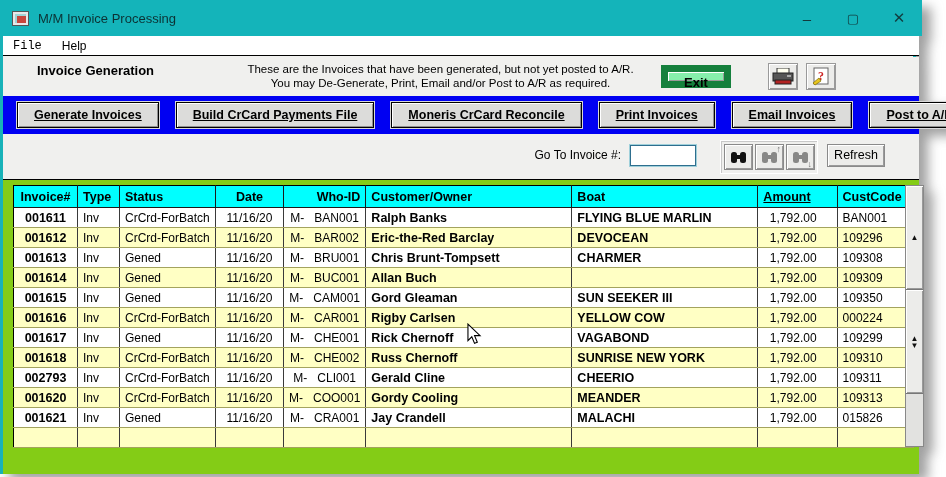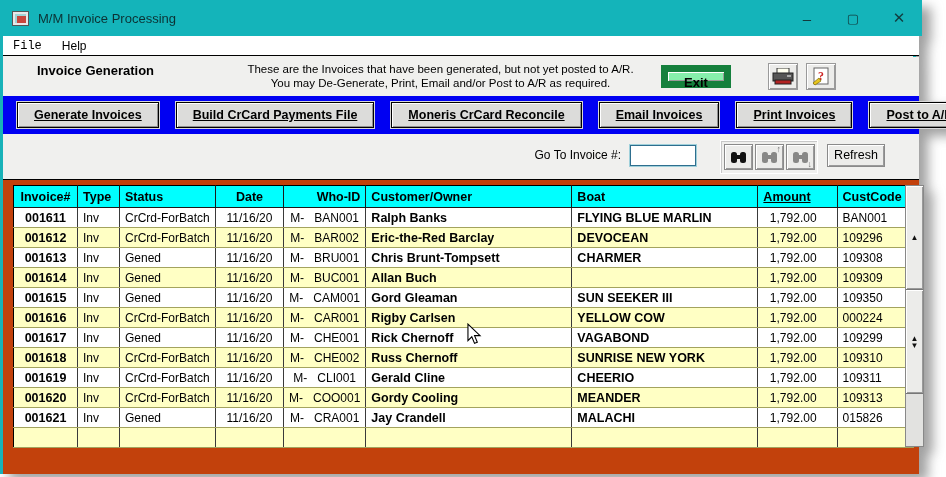--- a/index.html
+++ b/index.html
@@ -68,21 +68,21 @@
     box-shadow: inset 1px 1px 0 #fff, inset -1px -1px 0 #9a9a9a; position:relative;
     display:flex; align-items:center; justify-content:center; }
   .find-btn.disabled svg { opacity:0.45; }
   .mini-arrow { position:absolute; right:2px; top:0px; font-size:9px; color:#777; line-height:9px; }
   .mini-arrow.down { top:auto; bottom:0; }
   .refresh-btn { position:absolute; left:824px; top:10px; width:58px; height:23px; background:#ececea;
     border:1px solid #8a8a8a; box-shadow: inset 1px 1px 0 #fff, inset -1px -1px 0 #9a9a9a;
     font-size:12.5px; text-align:center; line-height:21px; }
 
   
-  .gridarea { position:absolute; left:0; top:180px; width:916px; height:294px; background:#c2410c; }
+  .gridarea { position:absolute; left:0; top:180px; width:916px; height:294px; background:#84cc16; }
   table.grid { position:absolute; left:10px; top:5px; border-collapse:collapse; table-layout:fixed;
     border:1px solid #000; background:#fff; }
   .grid th { background:#00ffff; font-size:12.5px; font-weight:bold; height:22px;
     border-right:1px solid #1a1a1a; border-bottom:1px solid #1a1a1a; padding:0 5px; text-align:left; }
   .grid td { font-size:12px; height:20px; border-right:1px solid #3a3a3a;
     border-bottom:1px solid #a3a35e; padding:0 5px; overflow:hidden; white-space:pre; }
   .grid tr.alt td { background:#ffffc4; }
   .c0 { width:64px; } .c1 { width:42px; } .c2 { width:96px; } .c3 { width:68px; }
   .c4 { width:74px; } .c5 { width:206px; } .c6 { width:186px; } .c7 { width:78px; } .c8 { width:76px; }
   td.c0 { font-weight:bold; text-align:center; font-size:12.5px; }
@@ -147,22 +147,22 @@
           <text x="10" y="13" font-size="12" font-weight="bold" fill="#cc2222" text-anchor="middle" font-family="Liberation Serif, serif">?</text>
           <polygon points="2,16 8,11 10,14 4,18" fill="#e8c61e" stroke="#8a7408" stroke-width="0.8"></polygon>
         </svg>
       </div>
     </div>
 
     <div class="bluebar">
       <div class="tb-btn">Generate Invoices</div>
       <div class="tb-btn">Build CrCard Payments File</div>
       <div class="tb-btn">Moneris CrCard Reconcile</div>
+      <div class="tb-btn">Print Invoices</div>
       <div class="tb-btn">Email Invoices</div>
-      <div class="tb-btn">Print Invoices</div>
       <div class="tb-btn">Post to A/R</div>
     </div>
 
     <div class="gotobar">
       <div class="goto-label">Go To Invoice #:</div>
       <input class="goto-input" value="" style="">
       <div class="find-group">
         <div class="find-btn">
           <svg width="17" height="13" viewBox="0 0 17 13">
             <rect x="1" y="1" width="6" height="11" rx="2.5" fill="#111"></rect>
@@ -299,21 +299,21 @@
               <td class="c1">Inv</td>
               <td class="c2">CrCrd-ForBatch</td>
               <td class="c3">11/16/20</td>
               <td class="c4">M-   CHE002</td>
               <td class="c5">Russ Chernoff</td>
               <td class="c6">SUNRISE NEW YORK</td>
               <td class="c7">1,792.00</td>
               <td class="c8">109310</td>
             </tr>
             <tr>
-              <td class="c0">001619</td>
+              <td class="c0">002793</td>
               <td class="c1">Inv</td>
               <td class="c2">CrCrd-ForBatch</td>
               <td class="c3">11/16/20</td>
               <td class="c4">M-   CLI001</td>
               <td class="c5">Gerald Cline</td>
               <td class="c6">CHEERIO</td>
               <td class="c7">1,792.00</td>
               <td class="c8">109311</td>
             </tr>
             <tr class="alt">

